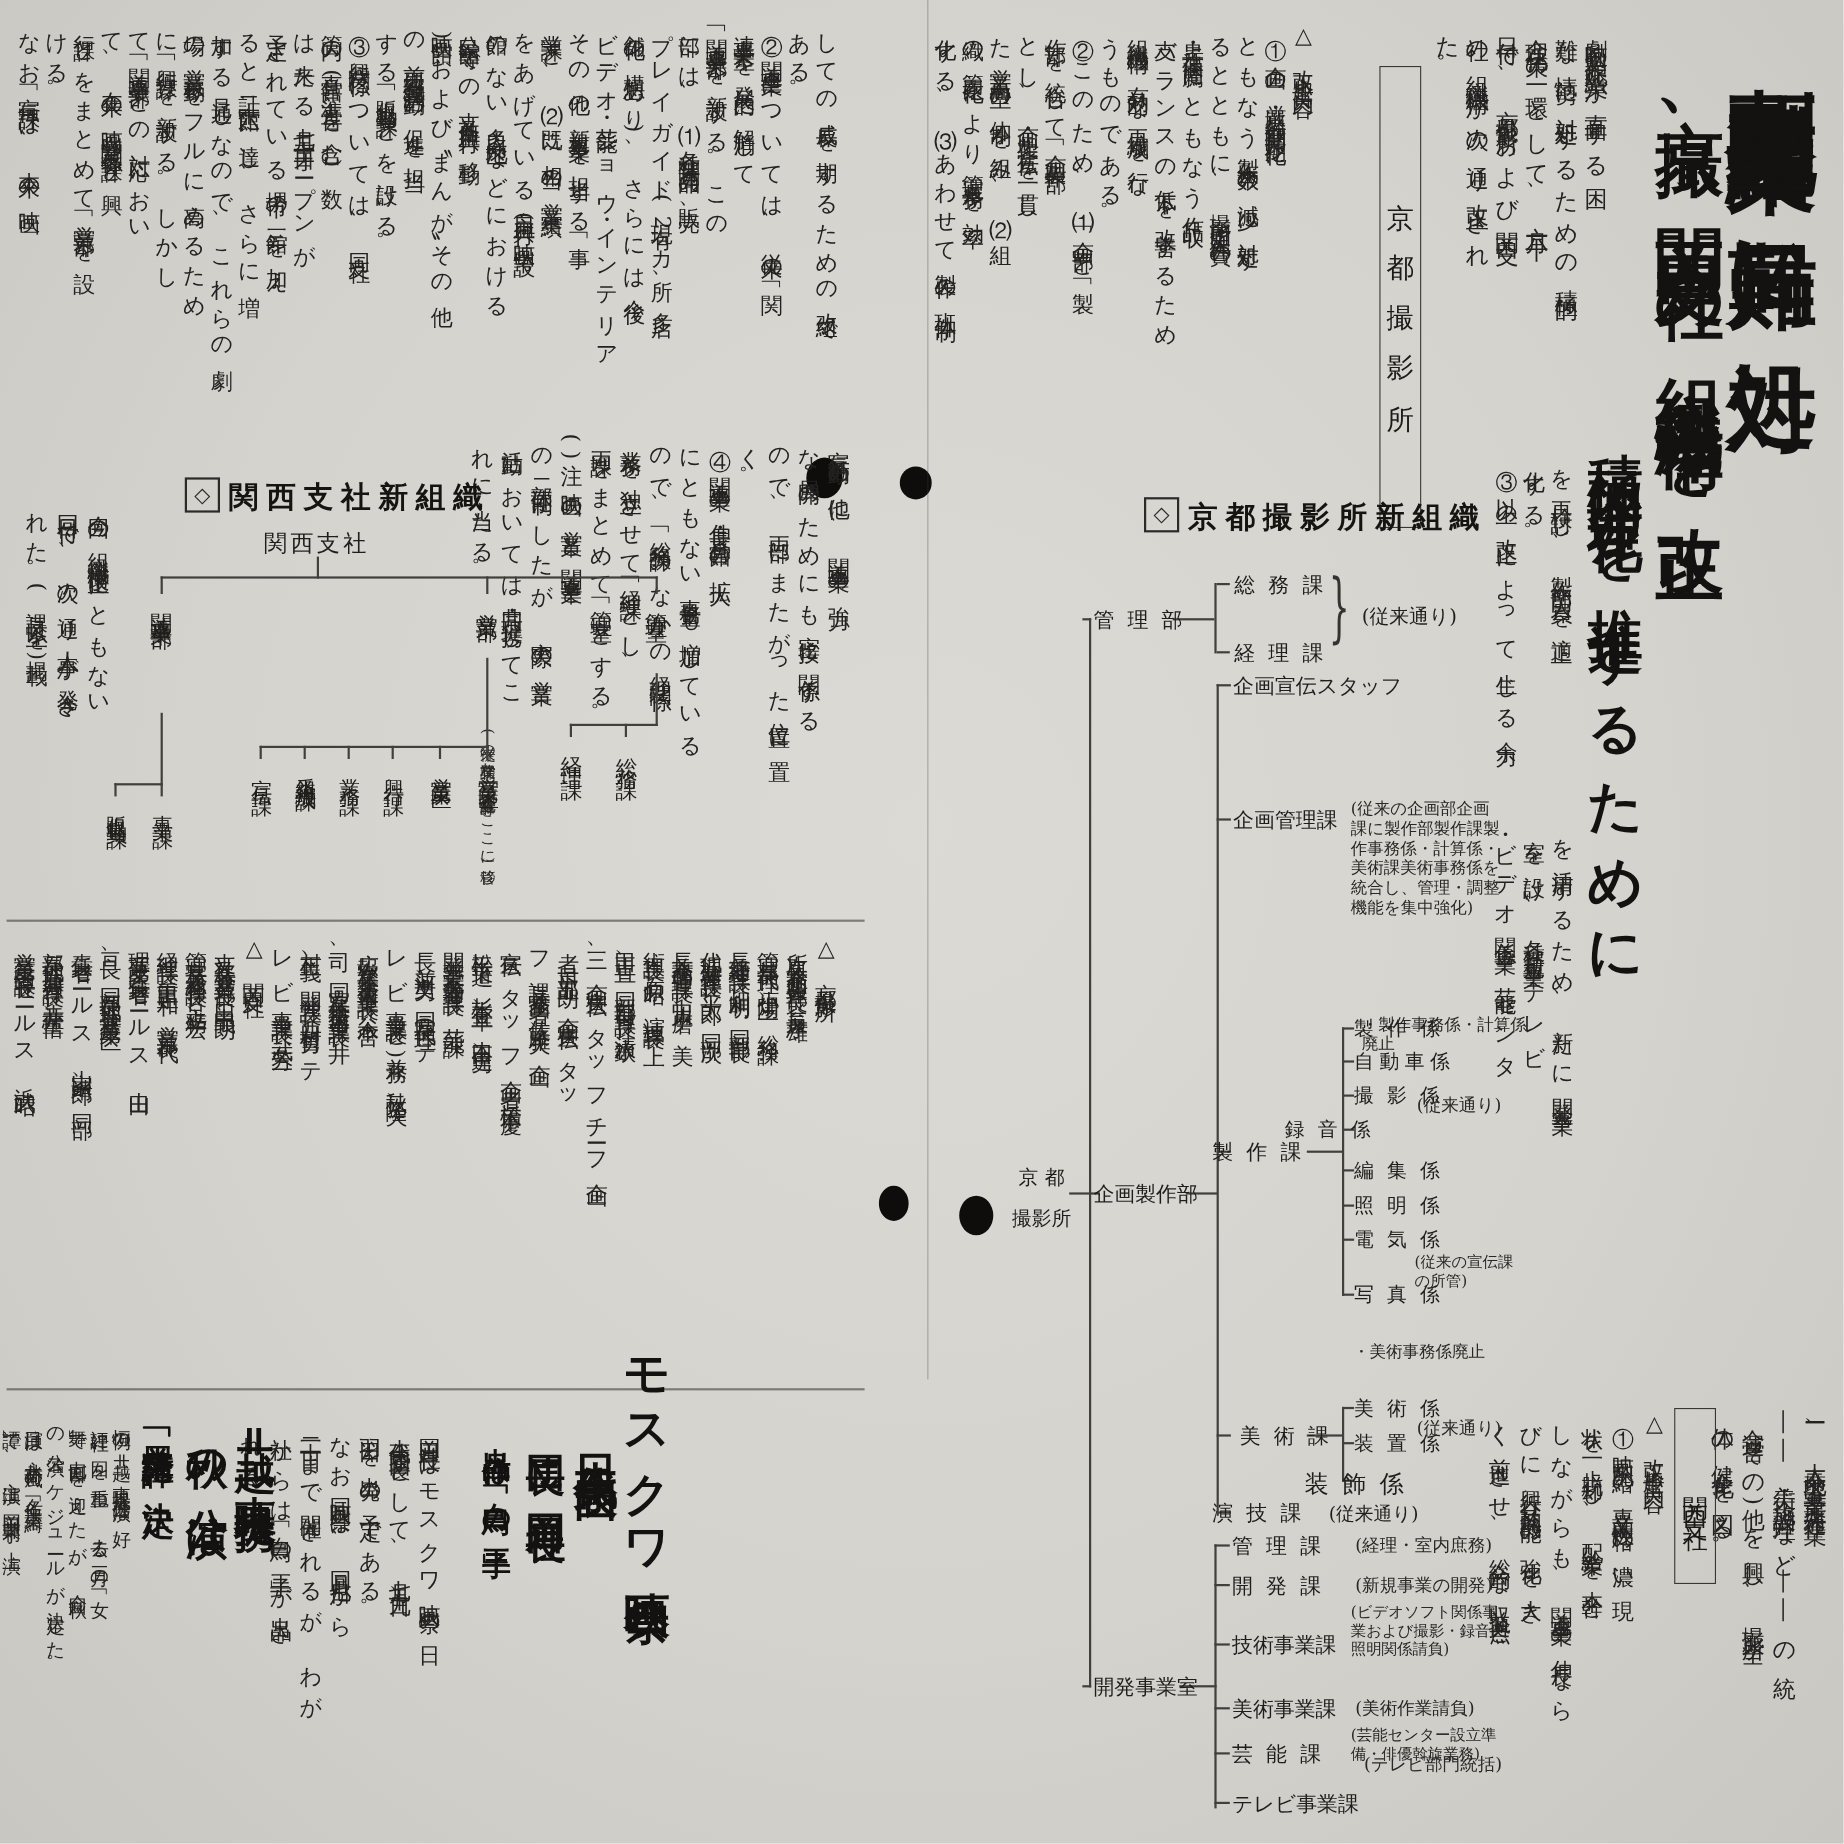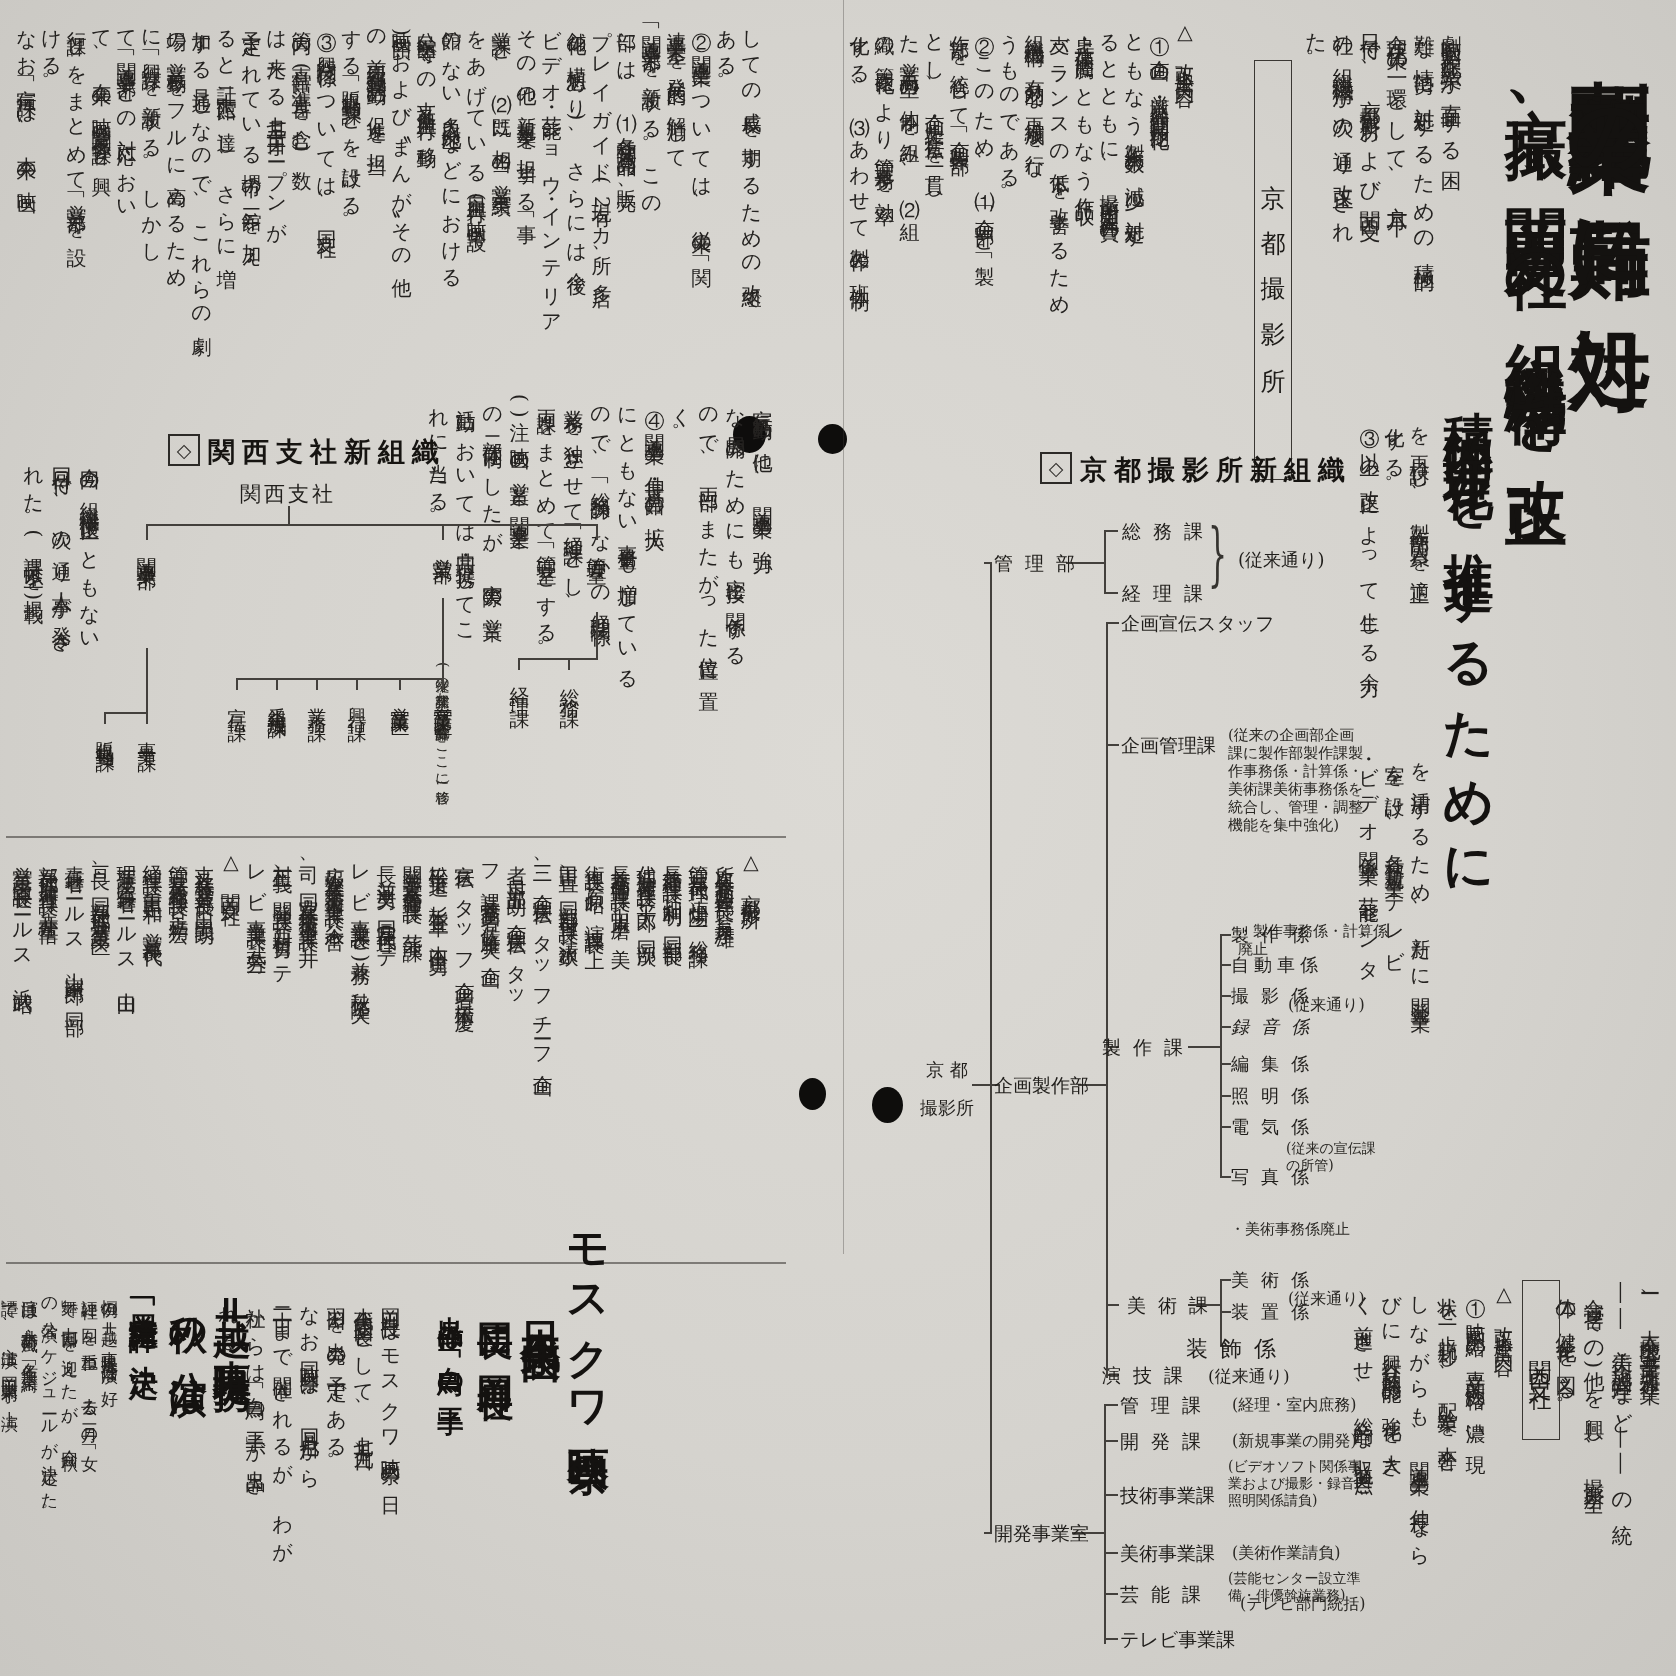--- a/index.html
+++ b/index.html
@@ -159,21 +159,21 @@
   <div class="cl" style="left:1238px;top:548px;font-size:18px;">(従来通り)</div>
   <div class="cl" style="left:994px;top:1073px;">企画製作部</div>
   <div class="cl" style="left:1121px;top:611px;">企画宣伝スタッフ</div>
   <div class="cl" style="left:1121px;top:733px;">企画管理課</div>
   <div class="note" style="left:1228px;top:726px;width:140px;">(従来の企画部企画課に製作部製作課製作事務係・計算係・美術課美術事務係を統合し、管理・調整機能を集中強化)</div>
   <div class="note" style="left:1238px;top:922px;width:150px;">・製作事務係・計算係廃止</div>
   <div class="cl g3" style="left:1102px;top:1035px;">製作課</div>
   <div class="cl g3" style="left:1231px;top:923px;font-size:18px;">製作係</div>
   <div class="cl" style="left:1231px;top:953px;font-size:18px;letter-spacing:5px;">自動車係</div>
   <div class="cl g3" style="left:1231px;top:984px;font-size:18px;">撮影係</div>
-  <div class="cl g3" style="left:1231px;top:1015px;font-size:18px;font-style:italic;">録音係</div>
+  <div class="cl g3" style="left:1168px;top:1015px;font-size:18px;">録音係</div>
   <div class="cl g3" style="left:1231px;top:1052px;font-size:18px;">編集係</div>
   <div class="cl g3" style="left:1231px;top:1084px;font-size:18px;">照明係</div>
   <div class="cl g3" style="left:1231px;top:1115px;font-size:18px;">電気係</div>
   <div class="note" style="left:1288px;top:996px;width:78px;font-size:16px;">(従来通り)</div>
   <div class="cl g3" style="left:1231px;top:1165px;font-size:18px;">写真係</div>
   <div class="note" style="left:1286px;top:1140px;width:96px;font-size:14px;line-height:17px;">(従来の宣伝課の所管)</div>
   <div class="note" style="left:1230px;top:1220px;width:170px;">・美術事務係廃止</div>
   <div class="cl g3" style="left:1102px;top:1293px;margin-left:25px;">美術課</div>
   <div class="cl g3" style="left:1231px;top:1268px;font-size:18px;">美術係</div>
   <div class="cl g3" style="left:1231px;top:1300px;font-size:18px;">装置係</div>

